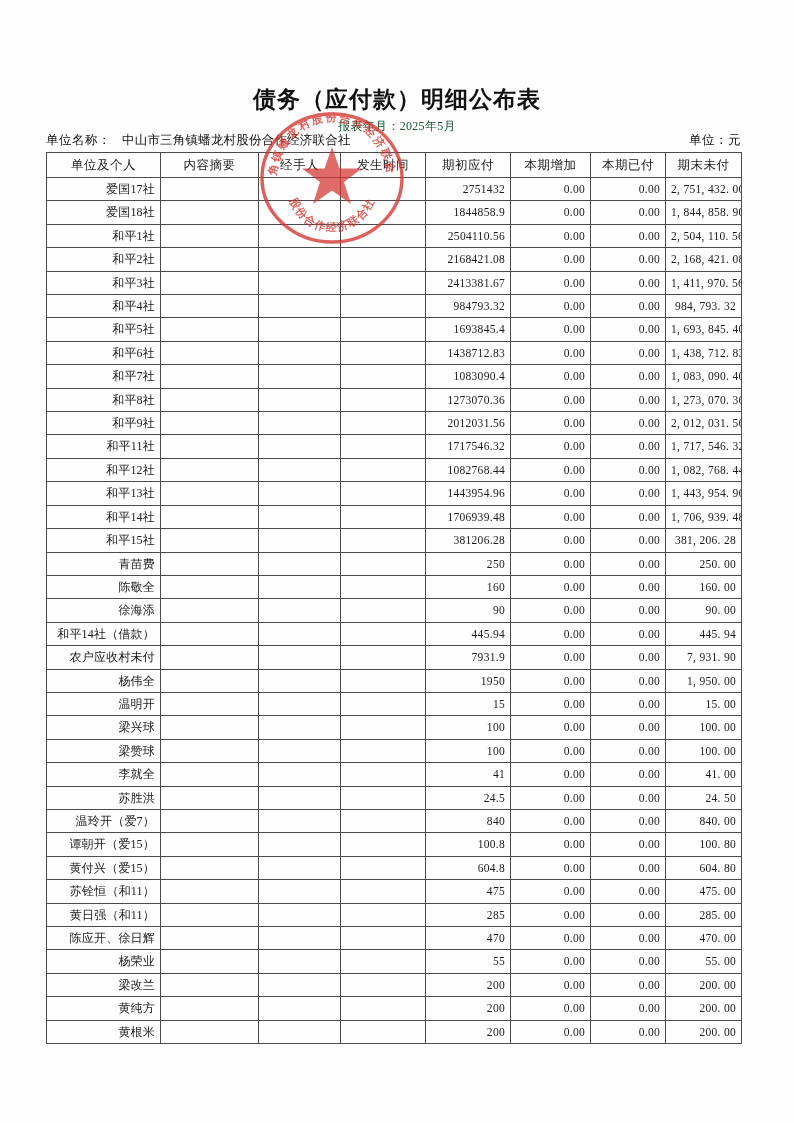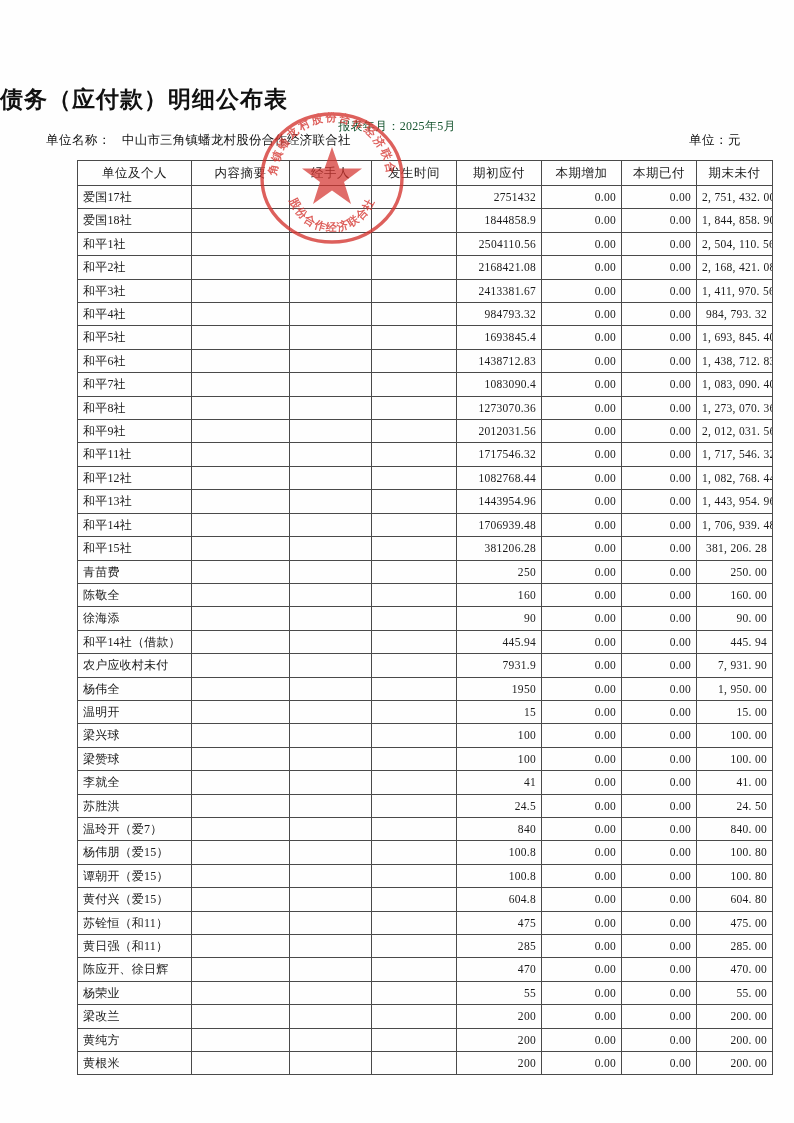--- a/index.html
+++ b/index.html
@@ -21,21 +21,21 @@
     inset: 0;
     background: #fefefe;
   }
 
   
   .title {
     position: absolute;
     top: 84px;
     left: 0;
     width: 794px;
-    text-align: left;
+    text-align: center;
     font-size: 23px;
     font-weight: bold;
     letter-spacing: 1px;
     color: #111;
   }
   .subtitle {
     position: absolute;
     top: 118px;
     left: 0;
     width: 794px;
@@ -68,23 +68,22 @@
     right: 0;
     top: 0;
     white-space: nowrap;
     letter-spacing: 0.5px;
   }
 
   
   .table-wrap {
     position: absolute;
     left: 46px;
-    top: 160px;
+    top: 152px;
     width: 695px;
-    margin-left: 31px;
   }
   table.sheet {
     border-collapse: collapse;
     width: 695px;
     table-layout: fixed;
     font-size: 11.5px;
   }
   table.sheet th,
   table.sheet td {
     border: 1px solid #4a4a4a;
@@ -95,21 +94,21 @@
     white-space: nowrap;
   }
   table.sheet th {
     text-align: center;
     font-weight: normal;
     font-size: 12.5px;
     height: 24px;
     line-height: 24px;
     letter-spacing: 0.5px;
   }
-  td.c-name   { text-align: left; font-size: 12px; letter-spacing: 0.2px; font-family: Liberation Serif, serif; }
+  td.c-name   { text-align: right; font-size: 12px; letter-spacing: 0.2px; font-family: Liberation Serif, serif; }
   td.c-blank  { }
   td.c-num    { text-align: right; font-family: "Liberation Serif", serif; font-size: 11.5px; letter-spacing: 0.3px; }
 
   col.w-name  { width: 114px; }
   col.w-memo  { width: 98px; }
   col.w-agent { width: 82px; }
   col.w-time  { width: 85px; }
   col.w-open  { width: 85px; }
   col.w-inc   { width: 80px; }
   col.w-paid  { width: 75px; }
@@ -448,30 +447,20 @@
             <td class="c-name">温玲开（爱7）</td>
             <td class="c-blank"></td>
             <td class="c-blank"></td>
             <td class="c-blank"></td>
             <td class="c-num">840</td>
             <td class="c-num">0.00</td>
             <td class="c-num">0.00</td>
             <td class="c-num">840. 00</td>
           </tr>
           <tr>
-            <td class="c-name">杨伟朋（爱15）</td>
-            <td class="c-blank"></td>
-            <td class="c-blank"></td>
-            <td class="c-blank"></td>
-            <td class="c-num">100.8</td>
-            <td class="c-num">0.00</td>
-            <td class="c-num">0.00</td>
-            <td class="c-num">100. 80</td>
-          </tr>
-          <tr>
             <td class="c-name">谭朝开（爱15）</td>
             <td class="c-blank"></td>
             <td class="c-blank"></td>
             <td class="c-blank"></td>
             <td class="c-num">100.8</td>
             <td class="c-num">0.00</td>
             <td class="c-num">0.00</td>
             <td class="c-num">100. 80</td>
           </tr>
           <tr>

